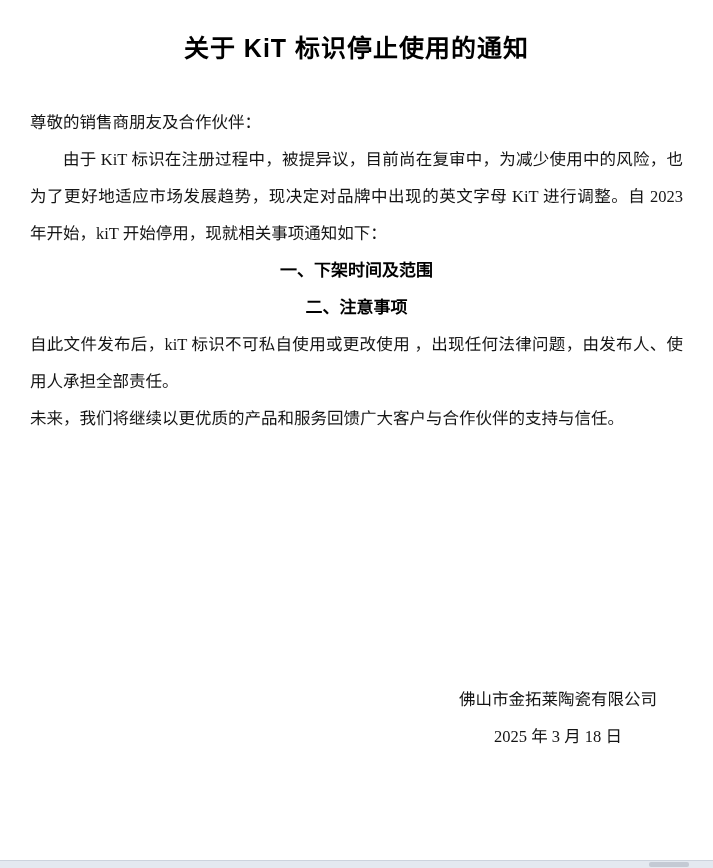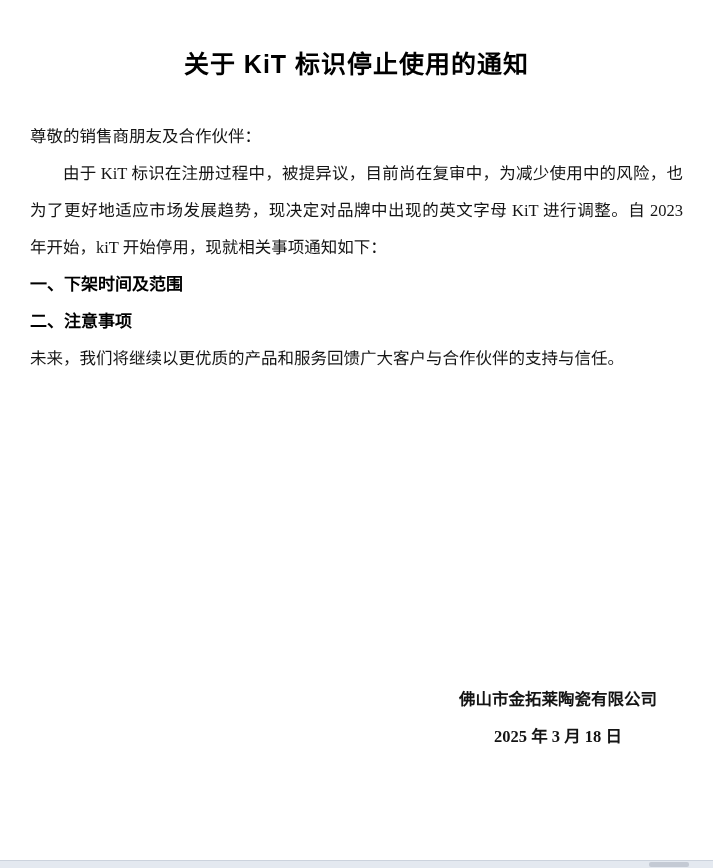--- a/index.html
+++ b/index.html
@@ -15,31 +15,31 @@
     font-family: "Liberation Serif", "DejaVu Serif", serif;
     color: #1a1a1a;
   }
   .page {
     position: absolute;
     inset: 0;
     background: #ffffff;
   }
   .doc-title {
     margin: 0;
-    padding-top: 44px;
+    padding-top: 28px;
     text-align: center;
     font-family: "Liberation Sans", "DejaVu Sans", sans-serif;
     font-weight: 700;
     font-size: 25px;
     letter-spacing: 1px;
     color: #000000;
   }
   .doc-body {
     position: absolute;
-    top: 118px;
+    top: 104px;
     left: 30px;
     right: 30px;
   }
   .para {
     margin: 0;
     font-size: 16.5px;
     line-height: 37px;
     text-align: justify;
     text-justify: inter-ideograph;
     word-break: break-all;
@@ -48,34 +48,33 @@
   .para.indent {
     text-indent: 2em;
   }
   .heading {
     margin: 0;
     font-family: "Liberation Sans", "DejaVu Sans", sans-serif;
     font-weight: 700;
     font-size: 17px;
     line-height: 37px;
     color: #000000;
-    text-align: left;
+    text-align: center;
   }
   .signature {
     position: absolute;
     top: 681px;
     right: 56px;
     text-align: center;
     font-size: 16.5px;
     line-height: 37px;
     color: #141414;
   }
   .signature .sig-line {
     margin: 0;
-    font-weight: bold;
   }
   .bottom-bar {
     position: absolute;
     left: 0;
     right: 0;
     bottom: 0;
     height: 7px;
     background: #e4e9f0;
     border-top: 1px solid #ccd3dd;
   }
@@ -101,20 +100,21 @@
     <p class="para">尊敬的销售商朋友及合作伙伴：</p>
 
     <p class="para indent">由于 KiT 标识在注册过程中，被提异议，目前尚在复审中，为减少使用中的风险，也为了更好地适应市场发展趋势，现决定对品牌中出现的英文字母 KiT 进行调整。自 2023 年开始，kiT 开始停用，现就相关事项通知如下：</p>
 
     <p class="heading">一、下架时间及范围</p>
 
 
 
     <p class="heading">二、注意事项</p>
 
+    <p class="para">自此文件发布后，kiT 标识不可私自使用或更改使用 ，出现任何法律问题，由发布人、使用人承担全部责任。</p>
 
 
     <p class="para">未来，我们将继续以更优质的产品和服务回馈广大客户与合作伙伴的支持与信任。</p>
 
 
   </div>
 
   <div class="signature">
     <p class="sig-line">佛山市金拓莱陶瓷有限公司</p>
     <p class="sig-line">2025 年 3 月 18 日</p>

